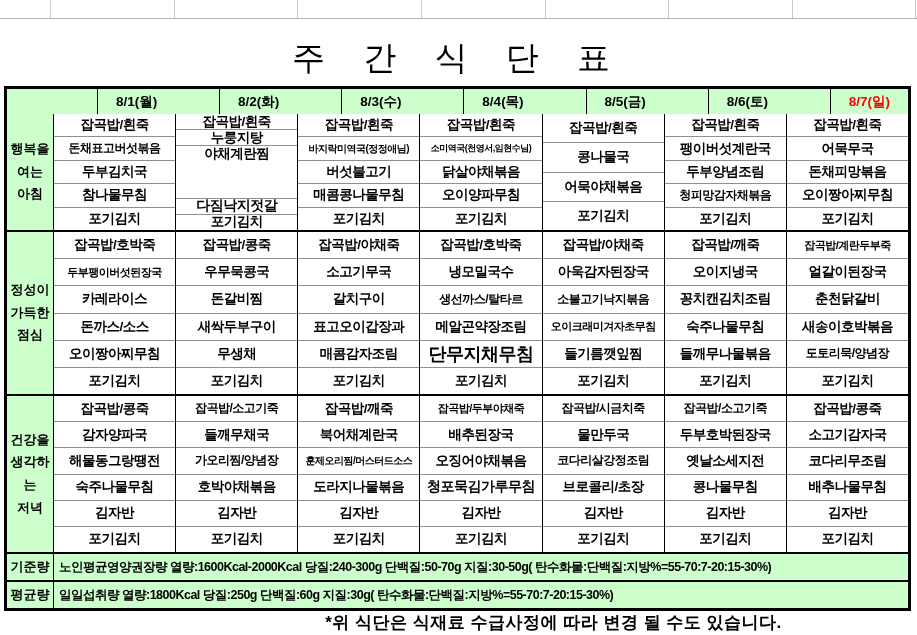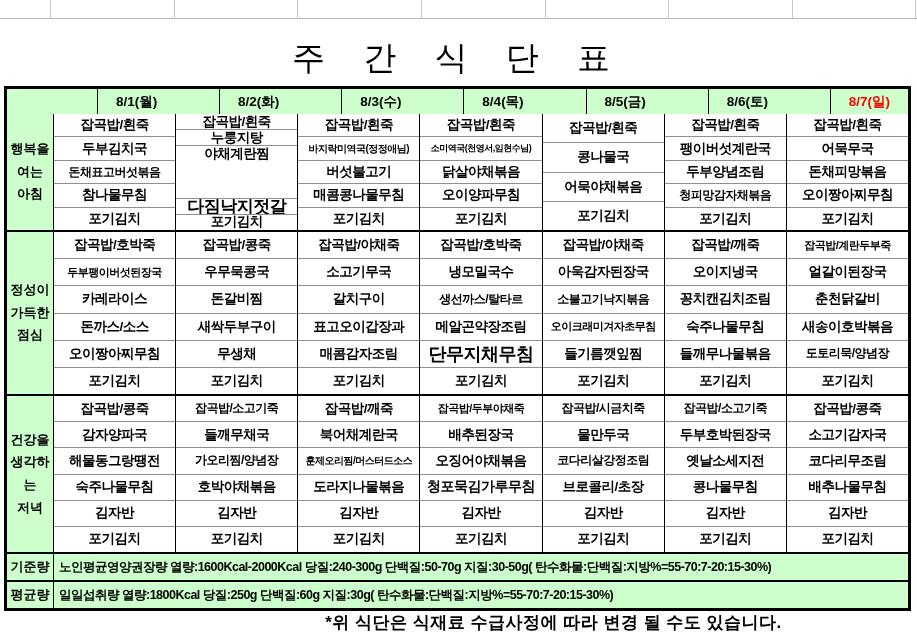--- a/index.html
+++ b/index.html
@@ -76,30 +76,30 @@
       </div>
   </div>
   <div id="sections">
       <div class="sec sec-breakfast">
         <div class="labelcol">행복을
 여는
 아침</div>
         <div class="days">
           <div class="daycol">
             <div class="item" style="font-size: 13.5px;">잡곡밥/흰죽</div>
+            <div class="item" style="font-size: 12px;">돈채표고버섯볶음</div>
             <div class="item" style="font-size: 13.5px;">두부김치국</div>
-            <div class="item" style="font-size: 12px;">돈채표고버섯볶음</div>
             <div class="item" style="font-size: 13.5px;">참나물무침</div>
             <div class="item" style="font-size: 13.5px;">포기김치</div>
           </div>
           <div class="daycol">
             <div class="item" style="font-size: 13.5px;">잡곡밥/흰죽</div>
             <div class="item" style="font-size: 13.5px;">누룽지탕</div>
             <div class="item" style="font-size: 13.5px;">야채계란찜</div>
-            <div class="item" style="font-size: 17px; margin-top: 36px;">다짐낙지젓갈</div>
+            <div class="item" style="font-size: 14px; margin-top: 36px;">다짐낙지젓갈</div>
             <div class="item" style="font-size: 13.5px;">포기김치</div>
           </div>
           <div class="daycol">
             <div class="item" style="font-size: 13.5px;">잡곡밥/흰죽</div>
             <div class="item" style="font-size: 10px;">바지락미역국(정정애님)</div>
             <div class="item" style="font-size: 13.5px;">버섯불고기</div>
             <div class="item" style="font-size: 13.5px;">매콤콩나물무침</div>
             <div class="item" style="font-size: 13.5px;">포기김치</div>
           </div>
           <div class="daycol">

